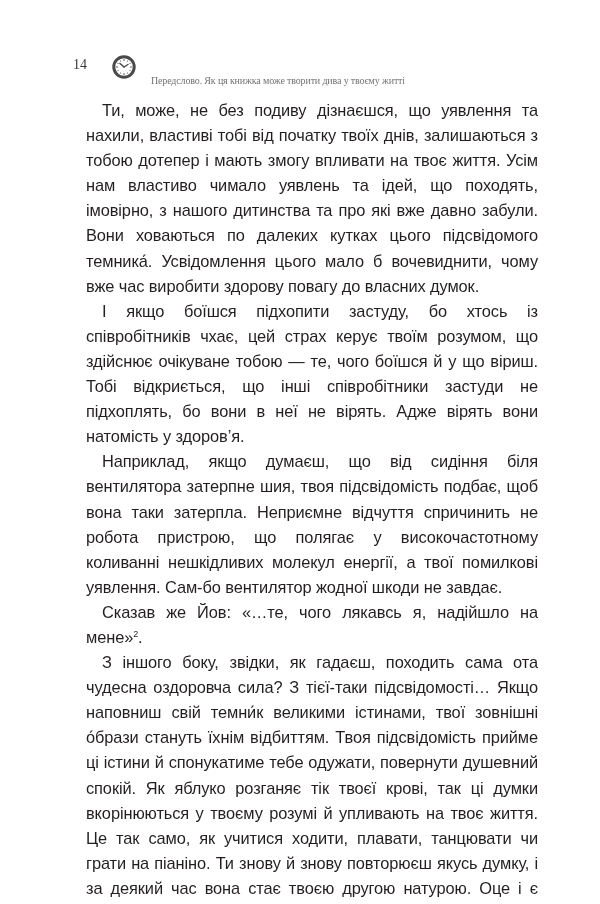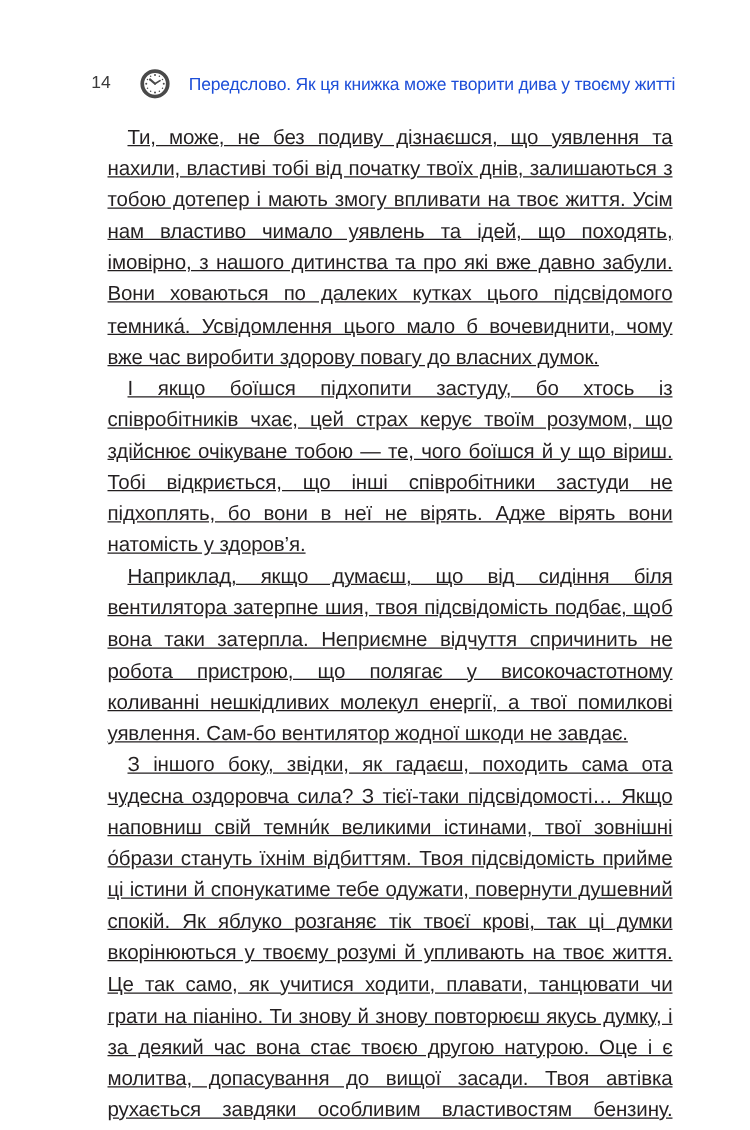--- a/index.html
+++ b/index.html
@@ -14,59 +14,59 @@
       overflow: hidden;
       font-family: "Liberation Sans", "DejaVu Sans", sans-serif;
       color: #231f20;
     }
     .running-head {
       position: absolute;
       top: 55px;
       left: 0;
       width: 588px;
       height: 24px;
+      font-family: Liberation Serif, serif;
     }
     .page-number {
       position: absolute;
       left: 73px;
       top: 2px;
       font-size: 14px;
       color: #3a3a3a;
     }
     .clock-icon {
       position: absolute;
       left: 112px;
       top: 0px;
       width: 24px;
       height: 24px;
     }
     .head-title {
       position: absolute;
       left: 151px;
-      top: 4px;
-      font-size: 14px;
-      color: #1d4ed8;
+      top: 20px;
+      font-size: 10px;
+      color: #737373;
       white-space: nowrap;
       letter-spacing: -0.15px;
     }
     .body-text {
       position: absolute;
       top: 98px;
       left: 86px;
       width: 452px;
       font-size: 16.4px;
       line-height: 25.1px;
       text-align: justify;
       hyphens: manual;
       letter-spacing: -0.1px;
     }
     .body-text p {
       margin: 0;
       text-indent: 16px;
-      text-decoration: underline;
     }
     sup.footnote-ref {
       font-size: 9px;
       line-height: 0;
       vertical-align: super;
     }
   </style>
 </head>
 <body>
 
@@ -93,14 +93,15 @@
       <line x1="12" y1="12" x2="16" y2="9.5" stroke="#4a4a4a" stroke-width="1.4" stroke-linecap="round"></line>
     </svg>
   </span>
   <span class="head-title">Передслово. Як ця книжка може творити дива у твоєму житті</span>
 </div>
 
 <div class="body-text">
   <p>Ти, може, не без подиву дізнаєшся, що уявлення та нахили, властиві тобі від початку твоїх днів, залишаються з тобою дотепер і мають змогу впливати на твоє життя. Усім нам властиво чимало уявлень та ідей, що походять, імовірно, з нашого дитинства та про які вже давно забули. Вони ховаються по далеких кутках цього підсвідомого темника́. Усвідомлення цього мало б вочевиднити, чому вже час виробити здорову повагу до власних думок.</p>
   <p>І якщо боїшся підхопити застуду, бо хтось із співробітників чхає, цей страх керує твоїм розумом, що здійснює очікуване тобою — те, чого боїшся й у що віриш. Тобі відкриється, що інші співробітники застуди не підхоплять, бо вони в неї не вірять. Адже вірять вони натомість у здоров’я.</p>
   <p>Наприклад, якщо думаєш, що від сидіння біля вентилятора затерпне шия, твоя підсвідомість подбає, щоб вона таки за­терпла. Неприємне відчуття спричинить не робота пристрою, що полягає у високочастотному коливанні нешкідливих моле­кул енергії, а твої помилкові уявлення. Сам-бо вентилятор жод­ної шкоди не завдає.</p>
+  <p><span>Сказав же Йов: «…те, чого лякавсь я, надійшло на мене»</span><sup class="footnote-ref">2</sup><span>.</span></p>
   <p>З іншого боку, звідки, як гадаєш, походить сама ота чудесна оздоровча сила? З тієї-таки підсвідомості… Якщо наповниш свій темни́к великими істинами, твої зовнішні о́брази стануть їхнім відбиттям. Твоя підсвідомість прийме ці істини й спону­катиме тебе одужати, повернути душевний спокій. Як яблуко розганяє тік твоєї крові, так ці думки вкорінюються у твоєму розумі й упливають на твоє життя. Це так само, як учитися хо­дити, плавати, танцювати чи грати на піаніно. Ти знову й знову повторюєш якусь думку, і за деякий час вона стає твоєю другою натурою. Оце і є молитва, допасування до вищої засади. Твоя автівка рухається завдяки особливим властивостям бензину. Спершу він має змішатися з повітрям, зазнати змін, щоб набути такої здатності; і так само зазнати змін мусить твій розум, щоб твій світ рушив туди, куди хочеш.</p>
 </div>
 
 </body></html>

